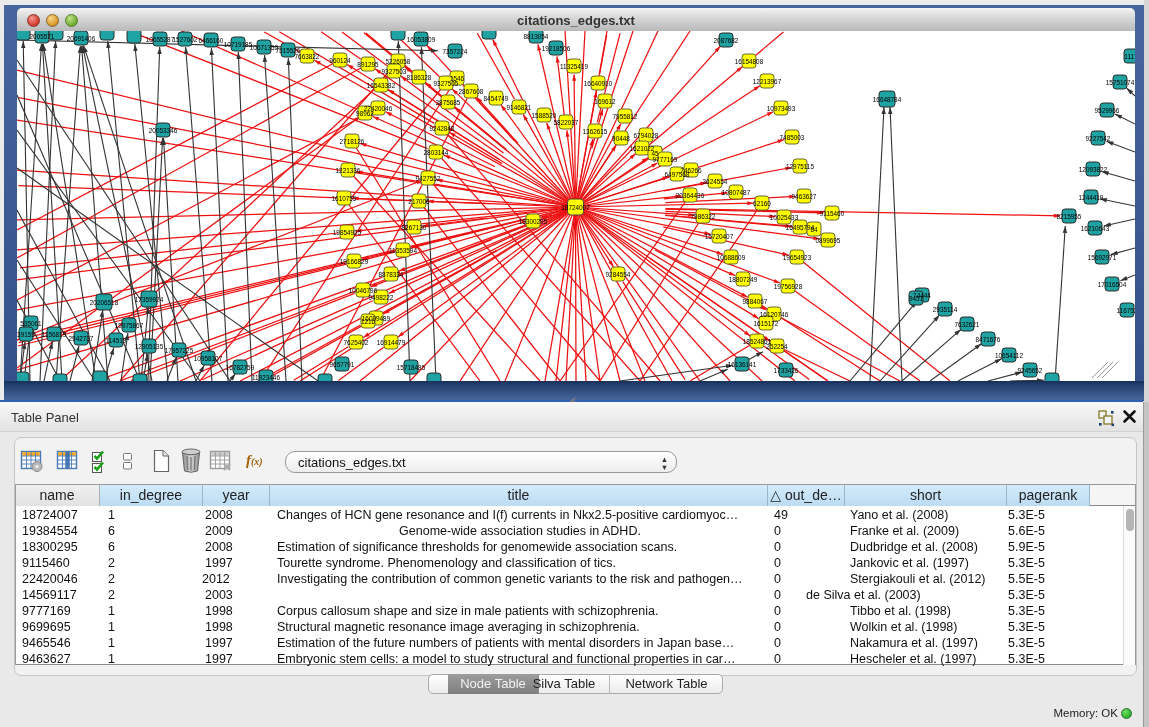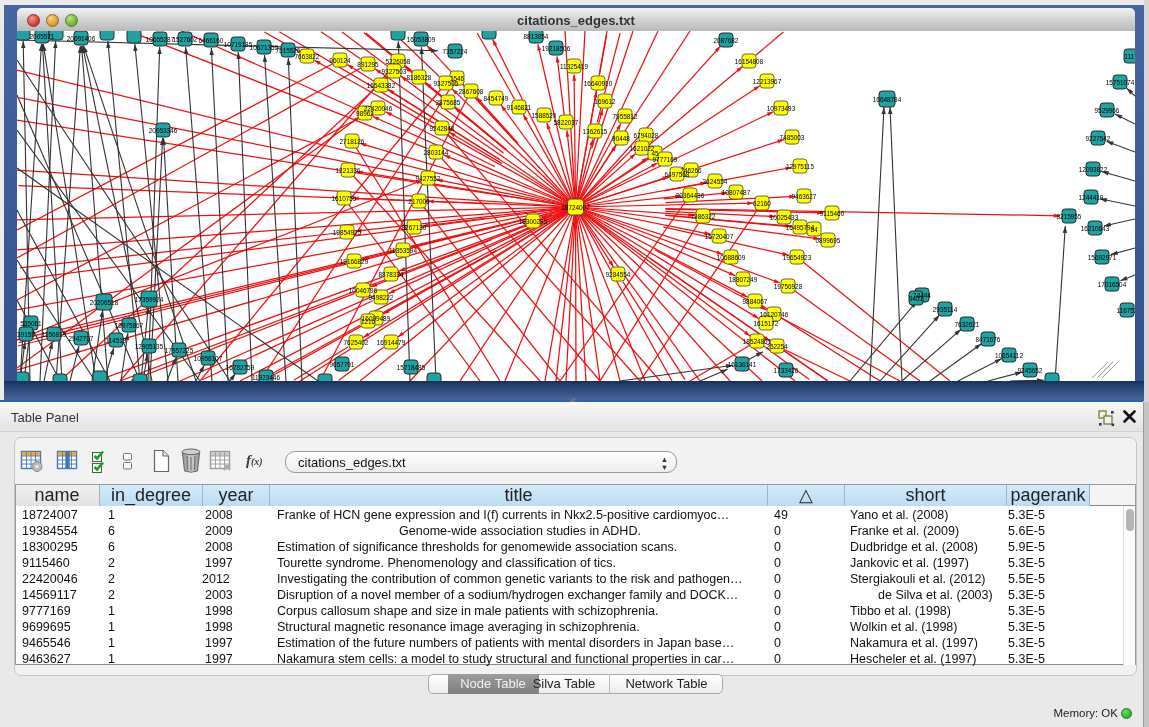--- a/index.html
+++ b/index.html
@@ -12,26 +12,26 @@
 #canvas { left:17px; top:31px; width:1118px; height:350px; background:#fff; }
 #canvshadow { left:4px; top:381px; width:1140px; height:19px; background:linear-gradient(#16305a,#24406f 22%,#48669d); }
 #divider { left:0px; top:399.5px; width:1143px; height:2.2px; background:#3061b0; }
 #panel { left:0px; top:402px; width:1143px; height:325px; background:#e9e9e9; }
 #paneltitle { left:0px; top:402px; width:1143px; height:30px; background:linear-gradient(#f8f8f8,#e3e3e3); border-bottom:1px solid #d2d2d2; }
 #paneltitle span { position:absolute; left:11px; top:8px; font-size:13px; color:#333; }
 #floatic { left:1098px; top:410px; }
 #closeic { left:1122px; top:409px; width:18px; height:18px; font-size:15px; font-weight:bold; color:#111; }
 #container { left:14px; top:437px; width:1123px; height:239px; background:#f2f2f2; border:1px solid #c6c6c6; border-radius:7px; }
 .ticon { position:absolute; }
-.fx { font-family:"Liberation Serif", serif; font-style:italic; font-weight:bold; font-size:15px; color:#404040;text-align:right; }
+.fx { font-family:"Liberation Serif", serif; font-style:italic; font-weight:bold; font-size:15px; color:#a16207;text-align:right; }
 #combo { left:285px; top:451px; width:392px; height:22px; background:linear-gradient(#ffffff,#ededed); border:1px solid #999; border-radius:10px; }
 #combo .txt { position:absolute; left:12px; top:3px; font-size:13px; color:#111; }
 #combo .arr { position:absolute; right:6px; width:11px; text-align:center; font-size:7.5px; color:#333; }
 #thead { left:15px; top:484px; width:1120px; height:22px; background:#f5f5f5; border-top:1px solid #9a9a9a; border-bottom:1px solid #8a8a8a; }
-.th { position:absolute; top:0; height:21px; font-size:18px; color:#222; text-align:center; line-height:21px;
+.th { position:absolute; top:0; height:21px; font-size:14px; color:#222; text-align:center; line-height:21px;
   background:linear-gradient(#d3ebfb,#bcdcf2); border-right:1px solid #9ab7cc; }
 .th.gray { background:linear-gradient(#f0f0f0,#e2e2e2); border-right:1px solid #b0b0b0; }
 #tbody { left:15px; top:506px; width:1120px; height:159px; background:#fff; border-bottom:1px solid #8a8a8a; }
 .trow { position:absolute; left:0; width:1149px; height:16px; }
 .c { position:absolute; top:507px; font-size:12.5px; color:#111; white-space:nowrap; overflow:hidden; }
 .trow .c { top:1px; }
 #vscroll { left:1123px; top:506px; width:12px; height:159px; background:#fbfbfb; border-left:1px solid #ddd; }
 #vthumb { left:1125.5px; top:509px; width:8px; height:22px; background:#b5b5b5; border-radius:4px; }
 #tableleft { left:15px; top:484px; width:1px; height:181px; background:#9a9a9a; }
 #tableright { left:1135px; top:484px; width:1px; height:181px; background:#9a9a9a; }
@@ -798,21 +798,21 @@
 <span class="th" style="left:255px; width:498px;">title</span>
 <span class="th" style="left:753px; width:77px;">△ out_de…</span>
 <span class="th" style="left:830px; width:162px;">short</span>
 <span class="th" style="left:992px; width:83px;">pagerank</span>
 </div>
 <div class="abs" id="tbody"></div>
 <div class="trow" style="top:507px;">
 <span class="c" style="left:22px;">18724007</span>
 <span class="c" style="left:108px;">1</span>
 <span class="c" style="left:205px;">2008</span>
-<span class="c" style="left:277px;width:486px;">Franke of HCN gene expression and I(f) currents in Nkx2.5-positive cardiomyoc…</span>
+<span class="c" style="left:277px;width:486px;">Changes of HCN gene resonance and I(f) currents in Nkx2.5-positive cardiomyoc…</span>
 <span class="c" style="left:774px;">49</span>
 <span class="c" style="left:850px;">Yano et al. (2008)</span>
 <span class="c" style="left:1008px;">5.3E-5</span>
   </div>
 <div class="trow" style="top:523px;text-align:center;">
 <span class="c" style="left:22px;">19384554</span>
 <span class="c" style="left:108px;">6</span>
 <span class="c" style="left:205px;">2009</span>
 <span class="c" style="left:277px;width:486px;">Genome-wide association studies in ADHD.</span>
 <span class="c" style="left:774px;">0</span>
@@ -843,23 +843,22 @@
 <span class="c" style="left:202px;">2012</span>
 <span class="c" style="left:277px;width:486px;">Investigating the contribution of common genetic variants to the risk and pathogen…</span>
 <span class="c" style="left:774px;">0</span>
 <span class="c" style="left:850px;">Stergiakouli et al. (2012)</span>
 <span class="c" style="left:1008px;">5.5E-5</span>
   </div>
 <div class="trow" style="top:587px;">
 <span class="c" style="left:22px;">14569117</span>
 <span class="c" style="left:108px;">2</span>
 <span class="c" style="left:205px;">2003</span>
-<span class="c" style="left:277px;width:486px;">Disruption of a novel member of a sodium/hydrogen exchanger family and DOCK…</span>
 <span class="c" style="left:774px;">0</span>
-<span class="c" style="left:878px;">de Silva et al. (2003)</span>
+<span class="c" style="left:806px;">de Silva et al. (2003)</span>
 <span class="c" style="left:1008px;">5.3E-5</span>
   </div>
 <div class="trow" style="top:603px;">
 <span class="c" style="left:22px;">9777169</span>
 <span class="c" style="left:108px;">1</span>
 <span class="c" style="left:205px;">1998</span>
 <span class="c" style="left:277px;width:486px;">Corpus callosum shape and size in male patients with schizophrenia.</span>
 <span class="c" style="left:774px;">0</span>
 <span class="c" style="left:850px;">Tibbo et al. (1998)</span>
 <span class="c" style="left:1008px;">5.3E-5</span>
@@ -879,21 +878,21 @@
 <span class="c" style="left:205px;">1997</span>
 <span class="c" style="left:277px;width:486px;">Estimation of the future numbers of patients with mental disorders in Japan base…</span>
 <span class="c" style="left:774px;">0</span>
 <span class="c" style="left:850px;">Nakamura et al. (1997)</span>
 <span class="c" style="left:1008px;">5.3E-5</span>
   </div>
 <div class="trow" style="top:651px;">
 <span class="c" style="left:22px;">9463627</span>
 <span class="c" style="left:108px;">1</span>
 <span class="c" style="left:205px;">1997</span>
-<span class="c" style="left:277px;width:486px;">Nakamura stem cells: a model to study structural and functional properties in car…</span>
+<span class="c" style="left:277px;width:486px;">Embryonic stem cells: a model to study structural and functional properties in car…</span>
 <span class="c" style="left:774px;">0</span>
 <span class="c" style="left:850px;">Hescheler et al. (1997)</span>
 <span class="c" style="left:1008px;">5.3E-5</span>
   </div>
 <div class="abs" id="vscroll"></div>
 <div class="abs" id="vthumb"></div>
 <div class="abs" id="tableleft"></div>
 <div class="abs" id="tableright"></div>
 <div class="abs" id="tabs"></div>
 <div class="abs tab" id="tab1" style="left:448px;top:674px;">Node Table</div>

